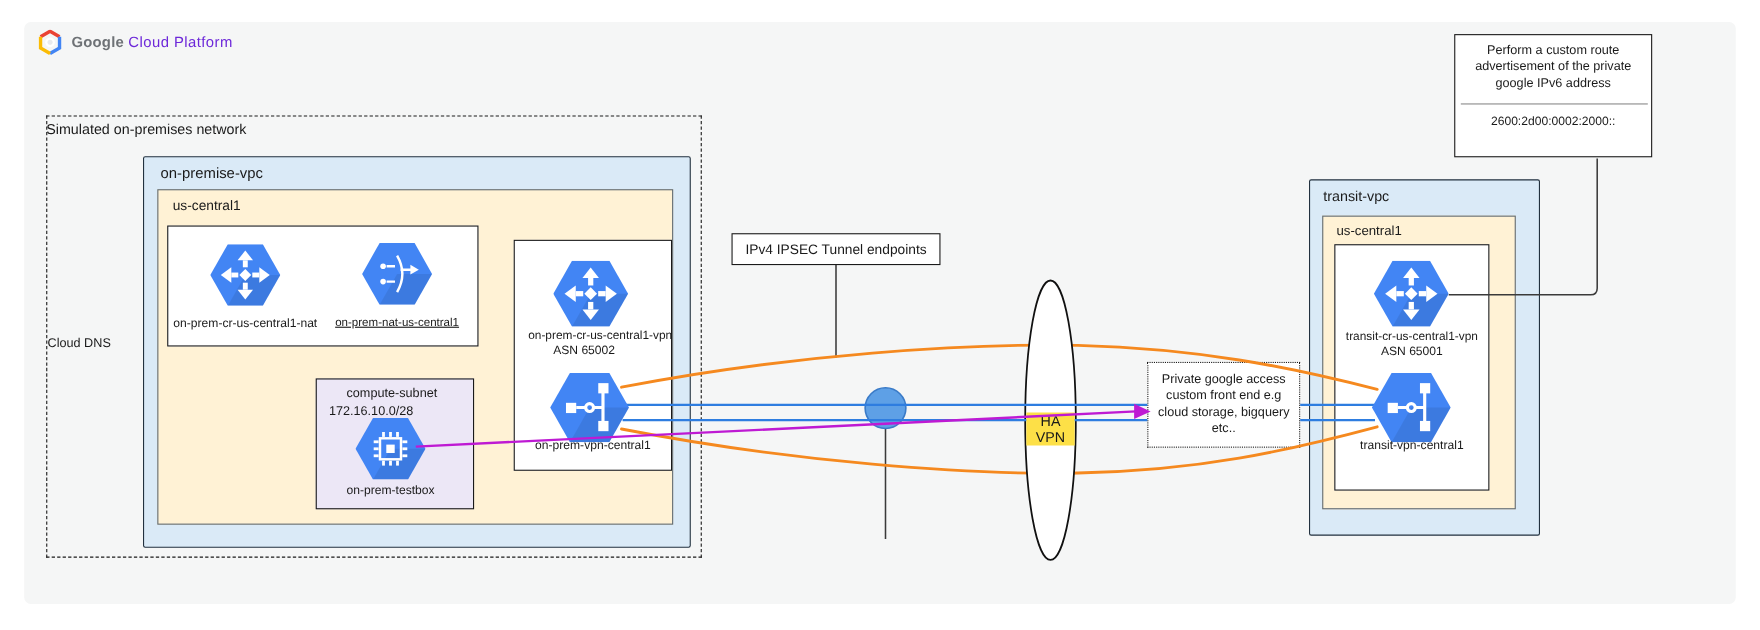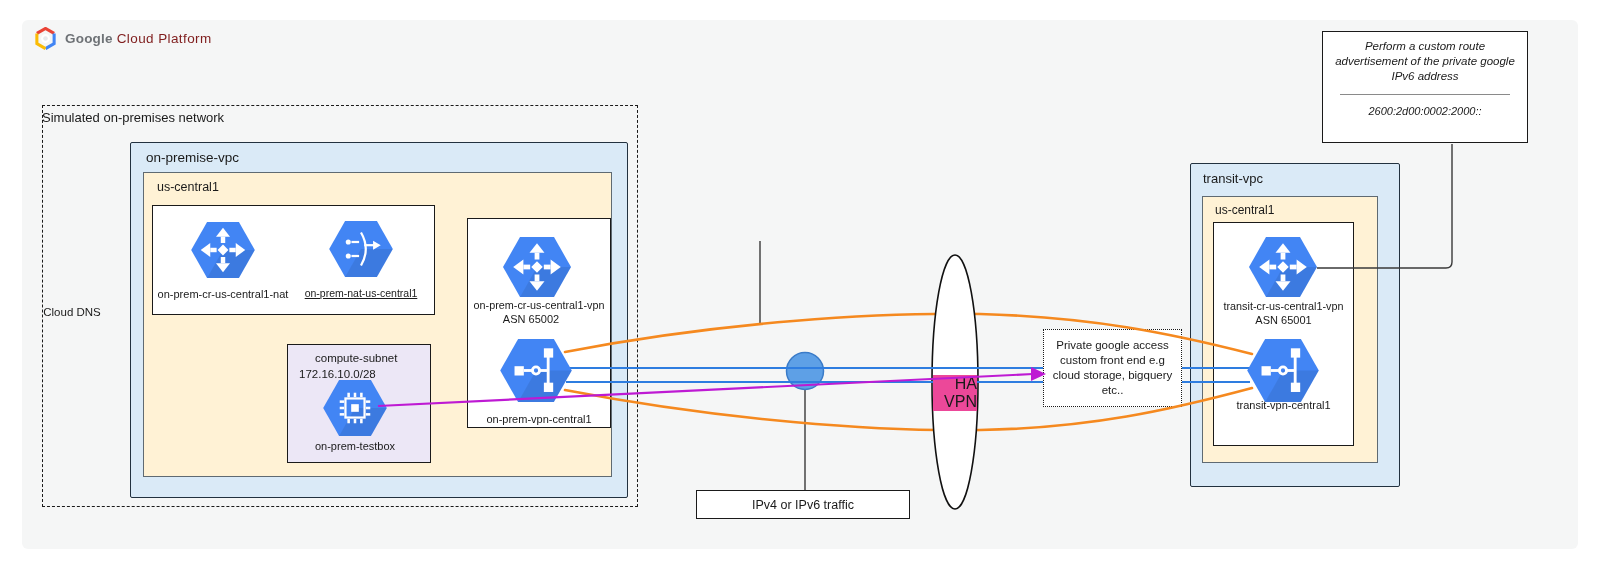--- a/index.html
+++ b/index.html
@@ -2,21 +2,21 @@
 <html style="--tunnel-orange: #F5891F; --flow-blue: #2E7DE0; --ipv6-purple: #BE1AD3; --gcp-hex-blue: #4285F4; --vpc-fill: #DAEAF7; --region-fill: #FFF2D5; --subnet-fill: #ECE7F6; --endpoint-fill: #5EA0E6; --endpoint-stroke: #3A7BC8;"><head>
 <meta charset="utf-8">
 <style>
   html,body{margin:0;padding:0;background:#fff;}
   .page{position:relative;width:1600px;height:573px;background:#ffffff;
         font-family:"Liberation Sans",sans-serif;color:#1a1a1a;overflow:hidden;}
   .abs{position:absolute;}
   #panel{left:22px;top:20px;width:1556px;height:529px;background:#F5F6F6;border-radius:6px;}
   .logo{left:34px;top:27px;display:flex;align-items:center;gap:8px;}
   .logo .g{font-size:13.5px;font-weight:700;color:#6E7276;letter-spacing:.2px;}
-  .logo .cp{font-size:13.5px;color:#7f1d1d;letter-spacing:.4px;}
+  .logo .cp{font-size:13.5px;color:#6d28d9;letter-spacing:.4px;}
 
   .box{position:absolute;box-sizing:border-box;}
   #dashed-box{left:42px;top:105px;width:596px;height:402px;border:1.6px dashed #1a1a1a;}
   #dashed-title{left:42px;top:110px;width:596px;text-align:left;font-size:13px;}
   #onprem-vpc{left:130px;top:142px;width:498px;height:356px;background:var(--vpc-fill,#DAEAF7);border:1.5px solid #22313F;border-radius:2px;}
   #onprem-vpc-label{left:146px;top:150px;font-size:13.5px;}
   #onprem-region{left:143px;top:172px;width:469px;height:305px;background:var(--region-fill,#FFF2D5);border:1.2px solid #5F6A72;}
   #onprem-region-label{left:157px;top:180px;font-size:12.5px;}
   #nat-box{left:152px;top:205px;width:283px;height:110px;background:#fff;border:1.5px solid #1a1a1a;}
   #subnet-box{left:287px;top:344px;width:144px;height:119px;background:var(--subnet-fill,#ECE7F6);border:1.5px solid #1a1a1a;}
@@ -28,28 +28,28 @@
   #transit-region{left:1202px;top:196px;width:176px;height:267px;background:var(--region-fill,#FFF2D5);border:1.2px solid #5F6A72;}
   #transit-region-label{left:1215px;top:203px;font-size:12px;}
   #transit-vpn-box{left:1213px;top:222px;width:141px;height:224px;background:#fff;border:1.5px solid #1a1a1a;}
 
   .note{position:absolute;box-sizing:border-box;background:#fff;border:1.5px solid #1a1a1a;
         display:flex;align-items:center;justify-content:center;text-align:center;font-size:12.5px;}
   #ipsec-note{left:665px;top:212px;width:190px;height:29px;}
   #traffic-note{left:696px;top:490px;width:214px;height:29px;}
   #pga-note{left:1043px;top:329px;width:139px;height:78px;border:1.6px dotted #1a1a1a;
             font-size:11.5px;line-height:1.3;padding:2px 3px;}
-  #route-note{left:1322px;top:31px;width:206px;height:112px;display:block;text-align:center;
-              font-size:11.5px;line-height:1.3;padding:7px 5px 16px 5px;font-style:italic;}
+  #route-note{left:1322px;top:31px;width:180px;height:112px;display:block;text-align:center;
+              font-size:11.5px;line-height:1.3;padding:7px 5px 16px 5px;}
   #route-note .divider{width:170px;border:none;border-top:1px solid #8a8a8a;margin:10px auto 9px auto;}
   #route-note .addr{font-size:11px;}
 
   .icon{position:absolute;}
   .icon-label{position:absolute;text-align:center;font-size:11px;line-height:1.25;}
-  #ha-vpn-label{left:933px;top:375px;width:44px;text-align:right;font-size:16px;background:#ec4899;}
+  #ha-vpn-label{left:933px;top:375px;width:44px;text-align:center;font-size:13px;background:#fde047;}
   svg.layer{position:absolute;left:0;top:0;pointer-events:none;}
 </style>
 </head>
 <body>
 
 <div class="page">
 
   <div class="abs" id="panel"></div>
 
   <div class="abs logo">
@@ -80,21 +80,21 @@
   <div class="abs" id="subnet-cidr">172.16.10.0/28</div>
 
   <div class="box" id="onprem-vpn-box"></div>
 
   <div class="box" id="transit-vpc"></div>
   <div class="abs" id="transit-vpc-label">transit-vpc</div>
   <div class="box" id="transit-region"></div>
   <div class="abs" id="transit-region-label">us-central1</div>
   <div class="box" id="transit-vpn-box"></div>
 
-  <div class="note" id="traffic-note">IPv4 or IPv6 traffic</div>
+  <div class="note" id="ipsec-note">IPv4 IPSEC Tunnel endpoints</div>
   <div class="note" id="pga-note">Private google access custom front end e.g cloud storage, bigquery etc..</div>
   <div class="note" id="route-note">
     <div>Perform a custom route advertisement of the private google IPv6 address</div>
     <hr class="divider">
     <div class="addr">2600:2d00:0002:2000::</div>
   </div>
 
   <svg class="layer" width="1600" height="573">
 
     <path d="M760 241 L760 325" stroke="#3a3a3a" stroke-width="1.4" fill="none"></path>
@@ -186,39 +186,39 @@
         <polygon points="50,79 39,65 61,65"></polygon>
           <rect x="46.5" y="55" width="7" height="10"></rect>
         <polygon points="15,44 30,33 30,55"></polygon>
           <rect x="30" y="40.5" width="10" height="7"></rect>
         <polygon points="85,44 70,33 70,55"></polygon>
           <rect x="60" y="40.5" width="10" height="7"></rect>
         <rect x="44" y="38" width="12" height="12" transform="rotate(45 50 44)"></rect>
       </g>
     </svg>
   </div>
-  <div class="icon-label" style="left:467px;top:299px;width:144px;font-size:10.8px;">on-prem-cr-us-central1-vpn</div>
+  <div class="icon-label" style="left:467px;top:299px;width:144px;font-size:10.8px;text-align:right;">on-prem-cr-us-central1-vpn</div>
   <div class="icon-label" style="left:467px;top:313px;width:128px;">ASN 65002</div>
 
   <div class="icon" style="left:500px;top:339px;">
     <svg width="72" height="63" viewBox="0 0 100 88">
       <polygon points="0,44 25,0 75,0 100,44 75,88 25,88" style="fill:var(--gcp-hex-blue,#4285F4)"></polygon>
       <polygon points="50,44 100,44 75,88 25,88" fill="#000" opacity="0.08"></polygon>
       <g stroke="#fff" stroke-width="4" fill="#fff">
         <rect x="20" y="38" width="13" height="13" stroke="none"></rect>
         <line x1="33" y1="44" x2="45" y2="44"></line>
         <circle cx="50" cy="44" r="5" fill="none"></circle>
         <line x1="55" y1="44" x2="67" y2="44"></line>
         <line x1="67" y1="24" x2="67" y2="64"></line>
         <rect x="61" y="13" width="13" height="13" stroke="none"></rect>
         <rect x="61" y="61" width="13" height="13" stroke="none"></rect>
       </g>
     </svg>
   </div>
-  <div class="icon-label" style="left:467px;top:413px;width:144px;">on-prem-vpn-central1</div>
+  <div class="icon-label" style="left:467px;top:399px;width:144px;">on-prem-vpn-central1</div>
 
   <div class="icon" style="left:1249px;top:237px;">
     <svg width="68" height="60" viewBox="0 0 100 88">
       <polygon points="0,44 25,0 75,0 100,44 75,88 25,88" style="fill:var(--gcp-hex-blue,#4285F4)"></polygon>
       <polygon points="50,44 100,44 75,88 25,88" fill="#000" opacity="0.08"></polygon>
       <g fill="#fff">
         <polygon points="50,9 39,23 61,23"></polygon>
           <rect x="46.5" y="23" width="7" height="10"></rect>
         <polygon points="50,79 39,65 61,65"></polygon>
           <rect x="46.5" y="55" width="7" height="10"></rect>

